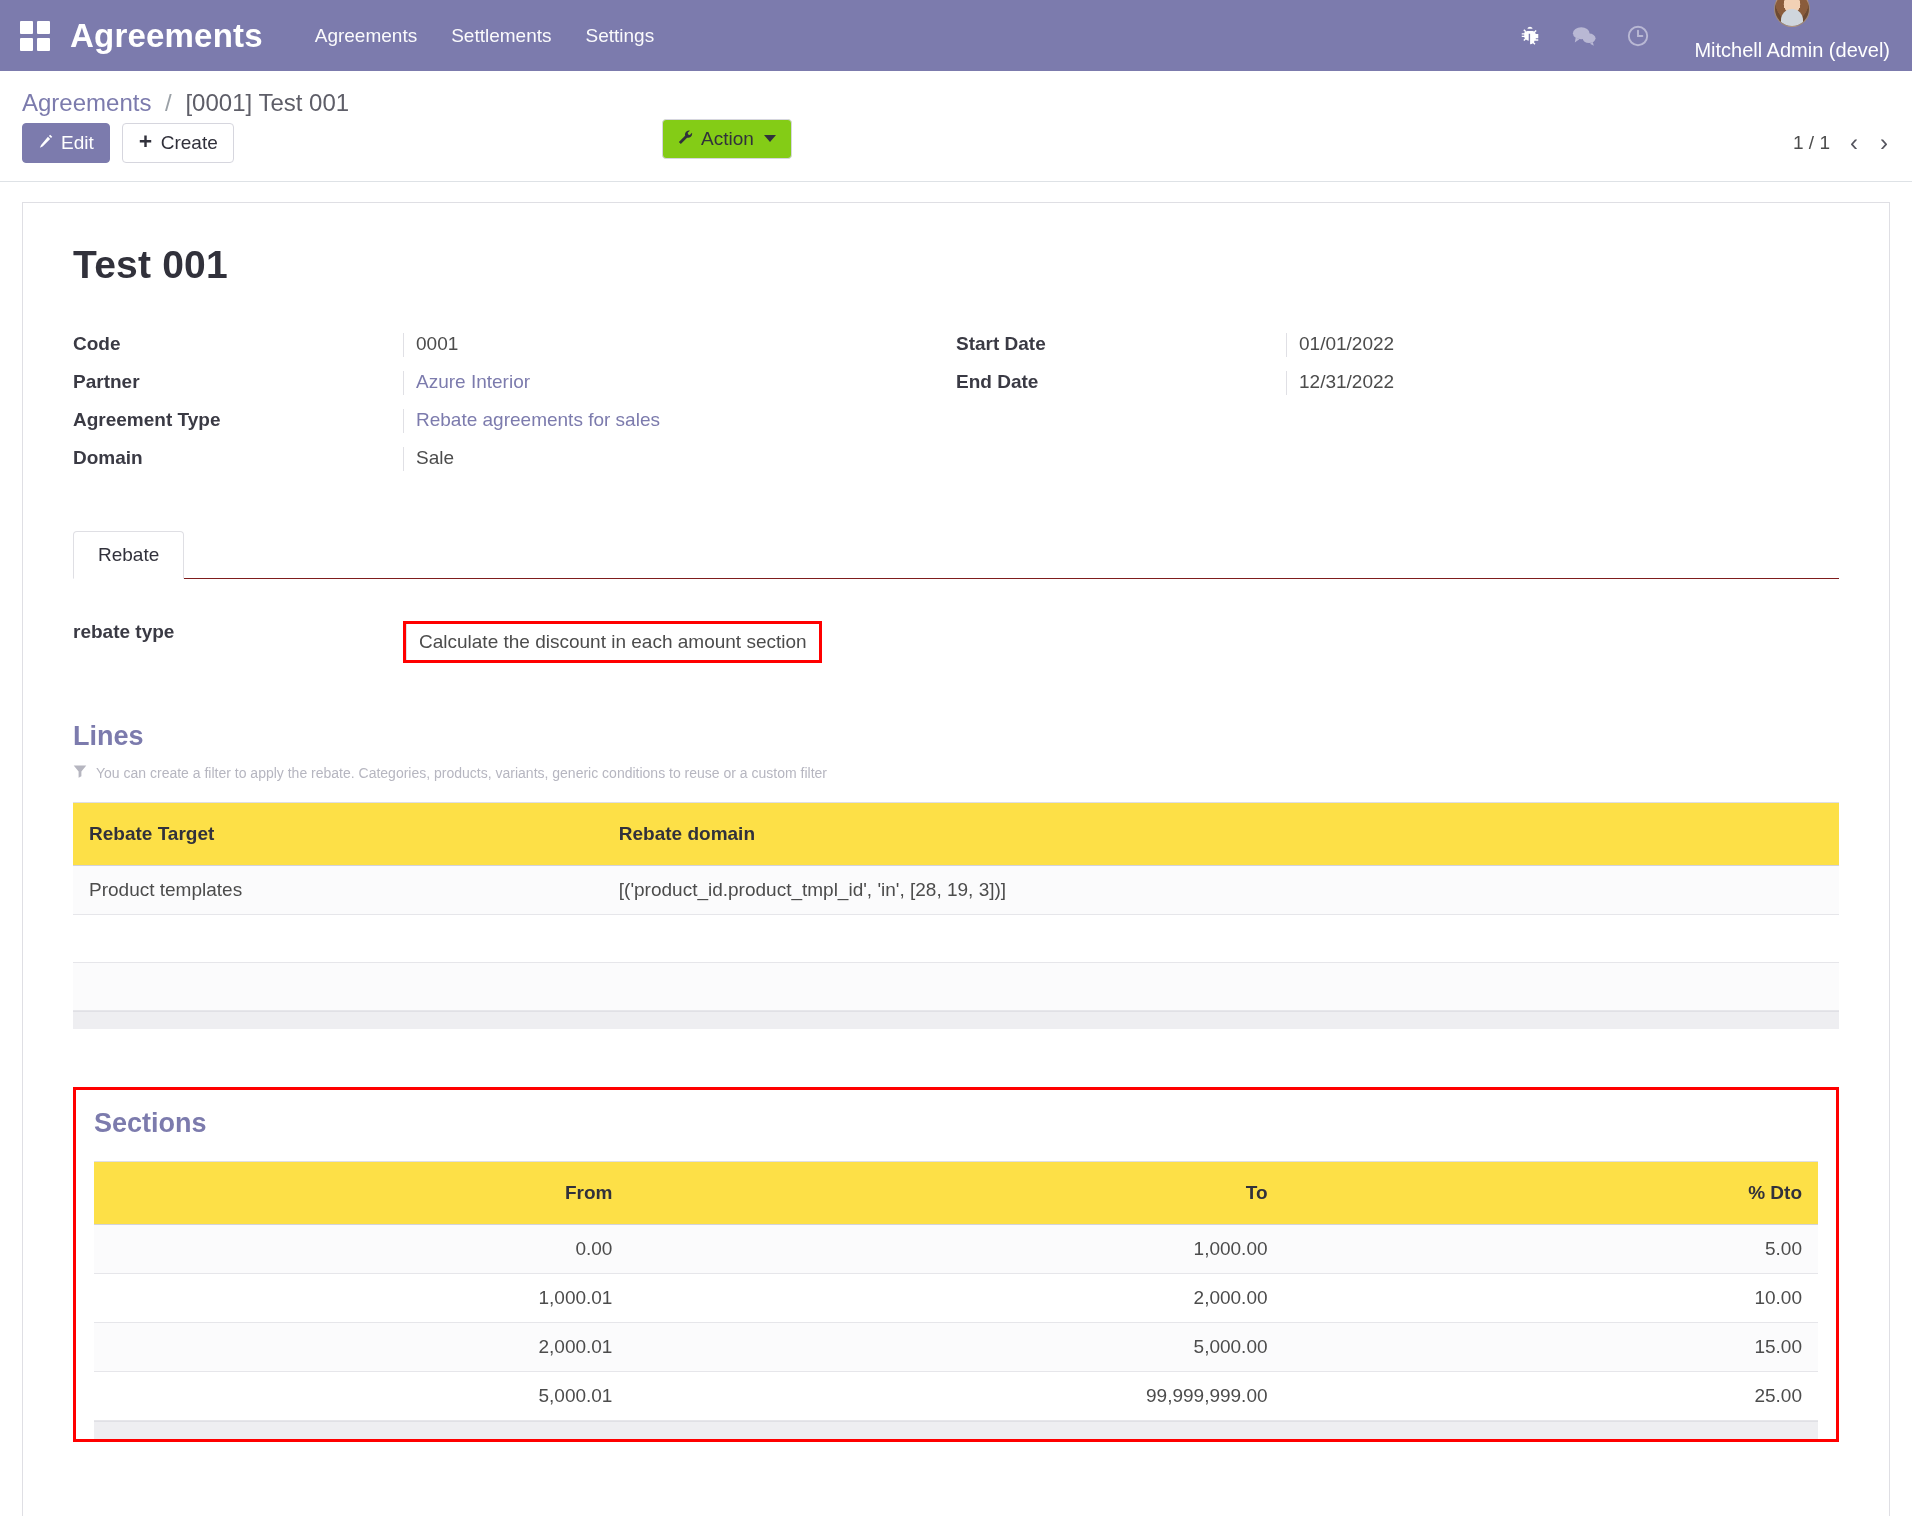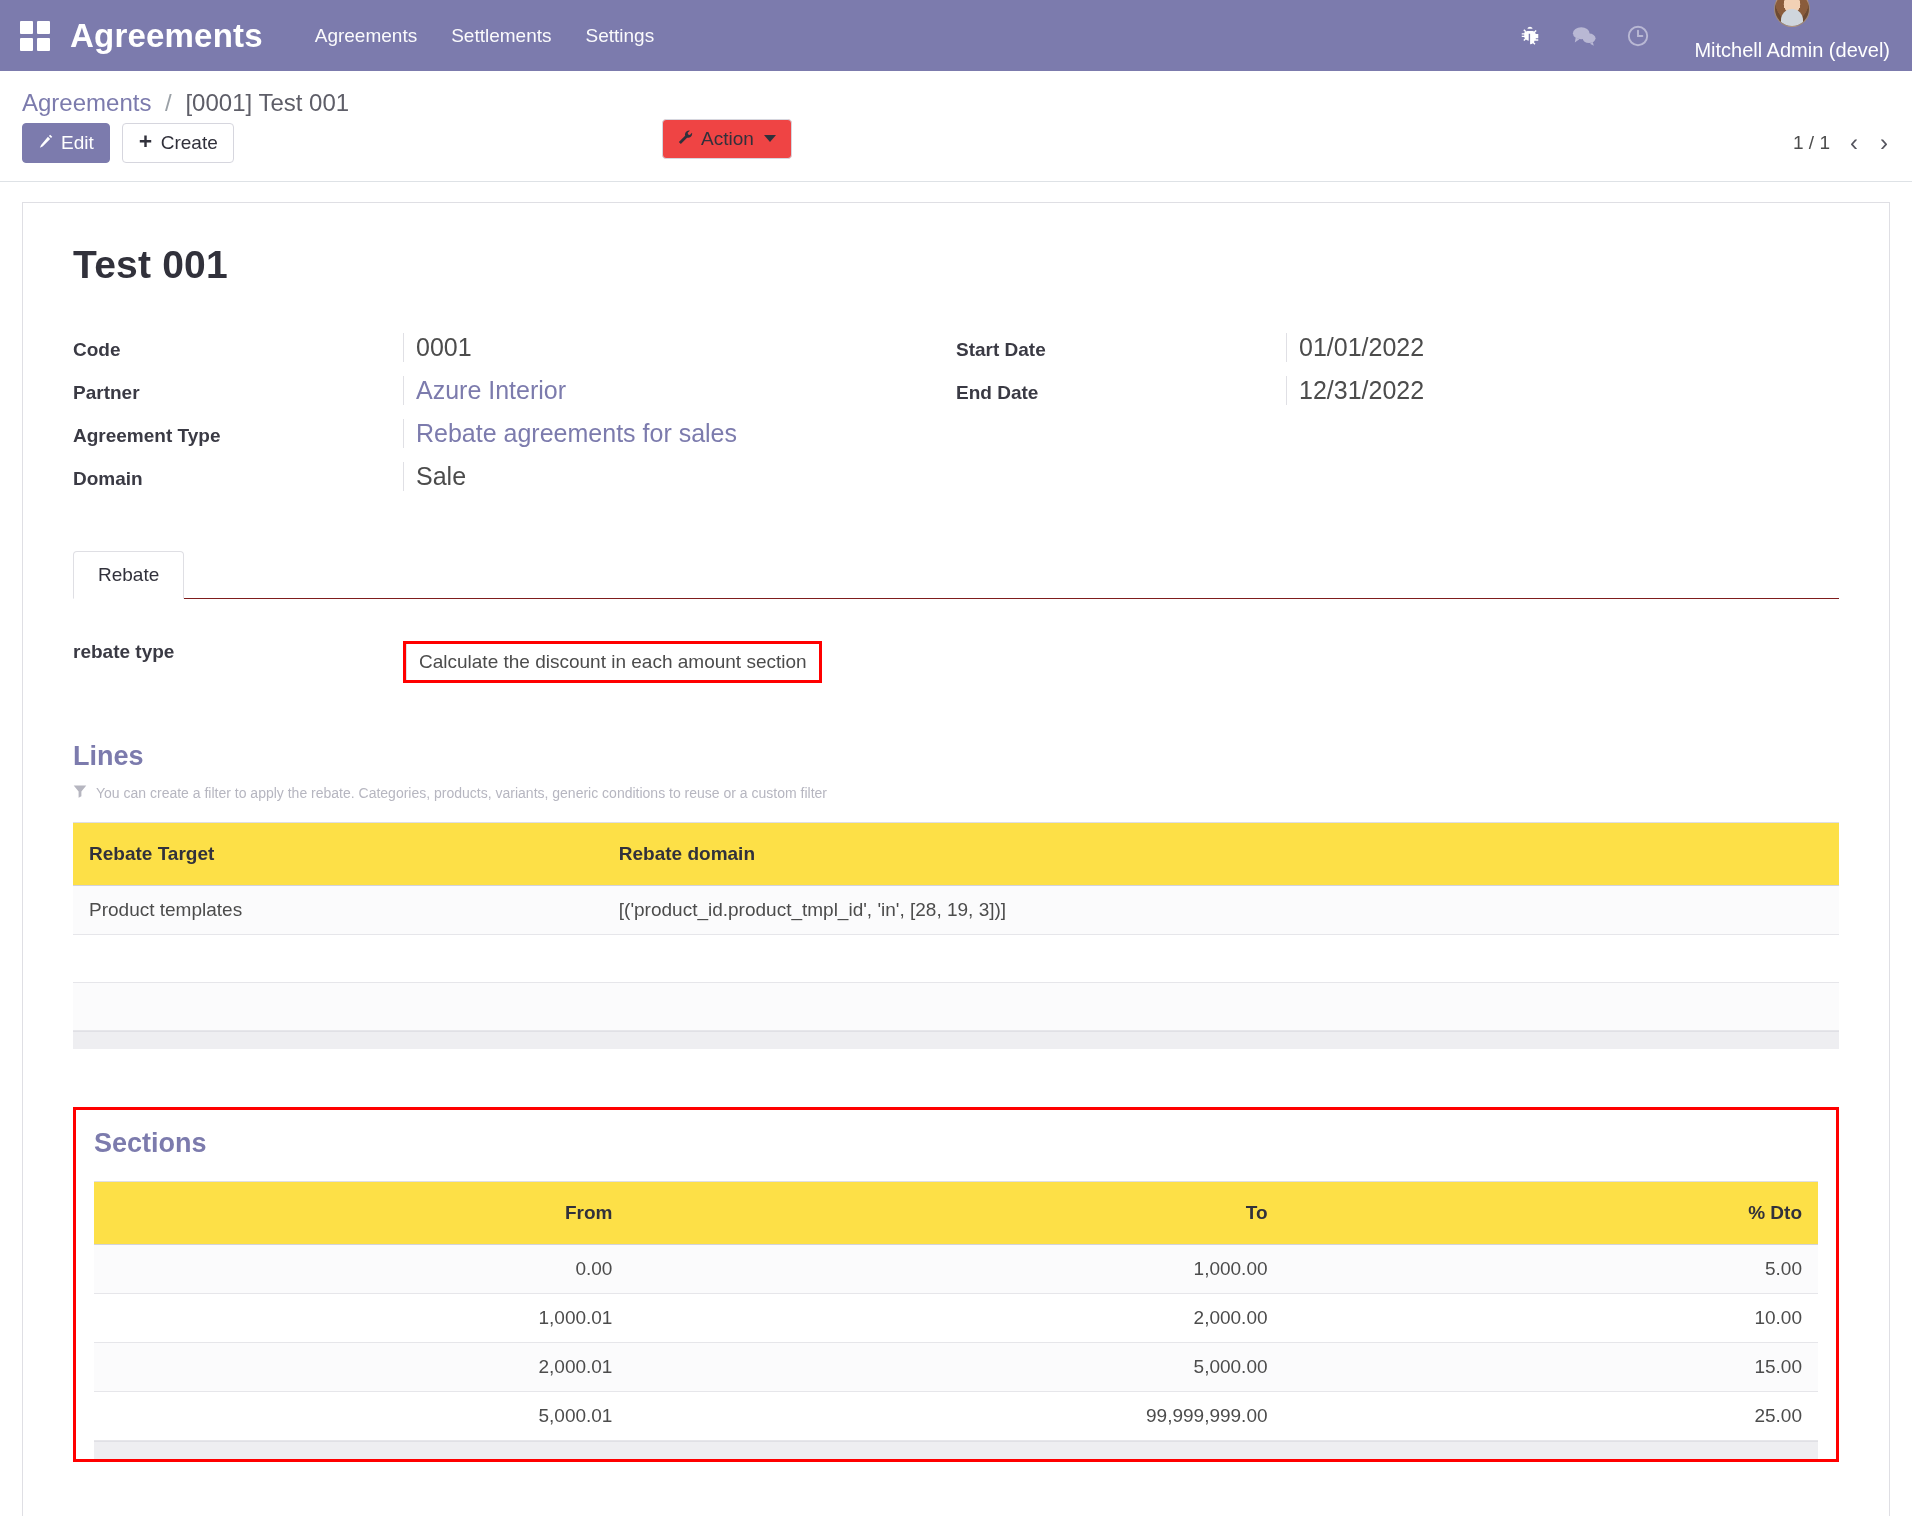--- a/index.html
+++ b/index.html
@@ -130,21 +130,21 @@
     border: 1px solid #7c7bad;
     color: #ffffff;
     margin-right: 12px;
   }
   .btn-create {
     background: #ffffff;
     border: 1px solid #d6d6de;
     color: #31313b;
   }
   .btn-action {
-    background: #ef4444;
+    background: #84cc16;
     border: 1px solid #d6d6de;
     color: #31313b;
   }
   .cp-center {
     position: absolute;
     left: 640px;
     top: -4px;
   }
   .pager {
     margin-left: auto;
@@ -188,21 +188,21 @@
   .group { width: 50%; padding-right: 70px; }
   .frow { display: flex; align-items: baseline; margin-bottom: 14px; }
   .flabel {
     width: 330px;
     font-size: 19px;
     font-weight: 700;
     color: #3a3a44;
     flex: none;
   }
   .fvalue {
-    font-size: 25px;
+    font-size: 19px;
     color: #4c4c4c;
     border-left: 1px solid #e0e0e5;
     padding-left: 12px;
     flex: 1;
     min-height: 24px;
   }
   .fvalue.link { color: #7c7bad; cursor: pointer; }
 
   
   .notebook { margin-top: 46px; }

